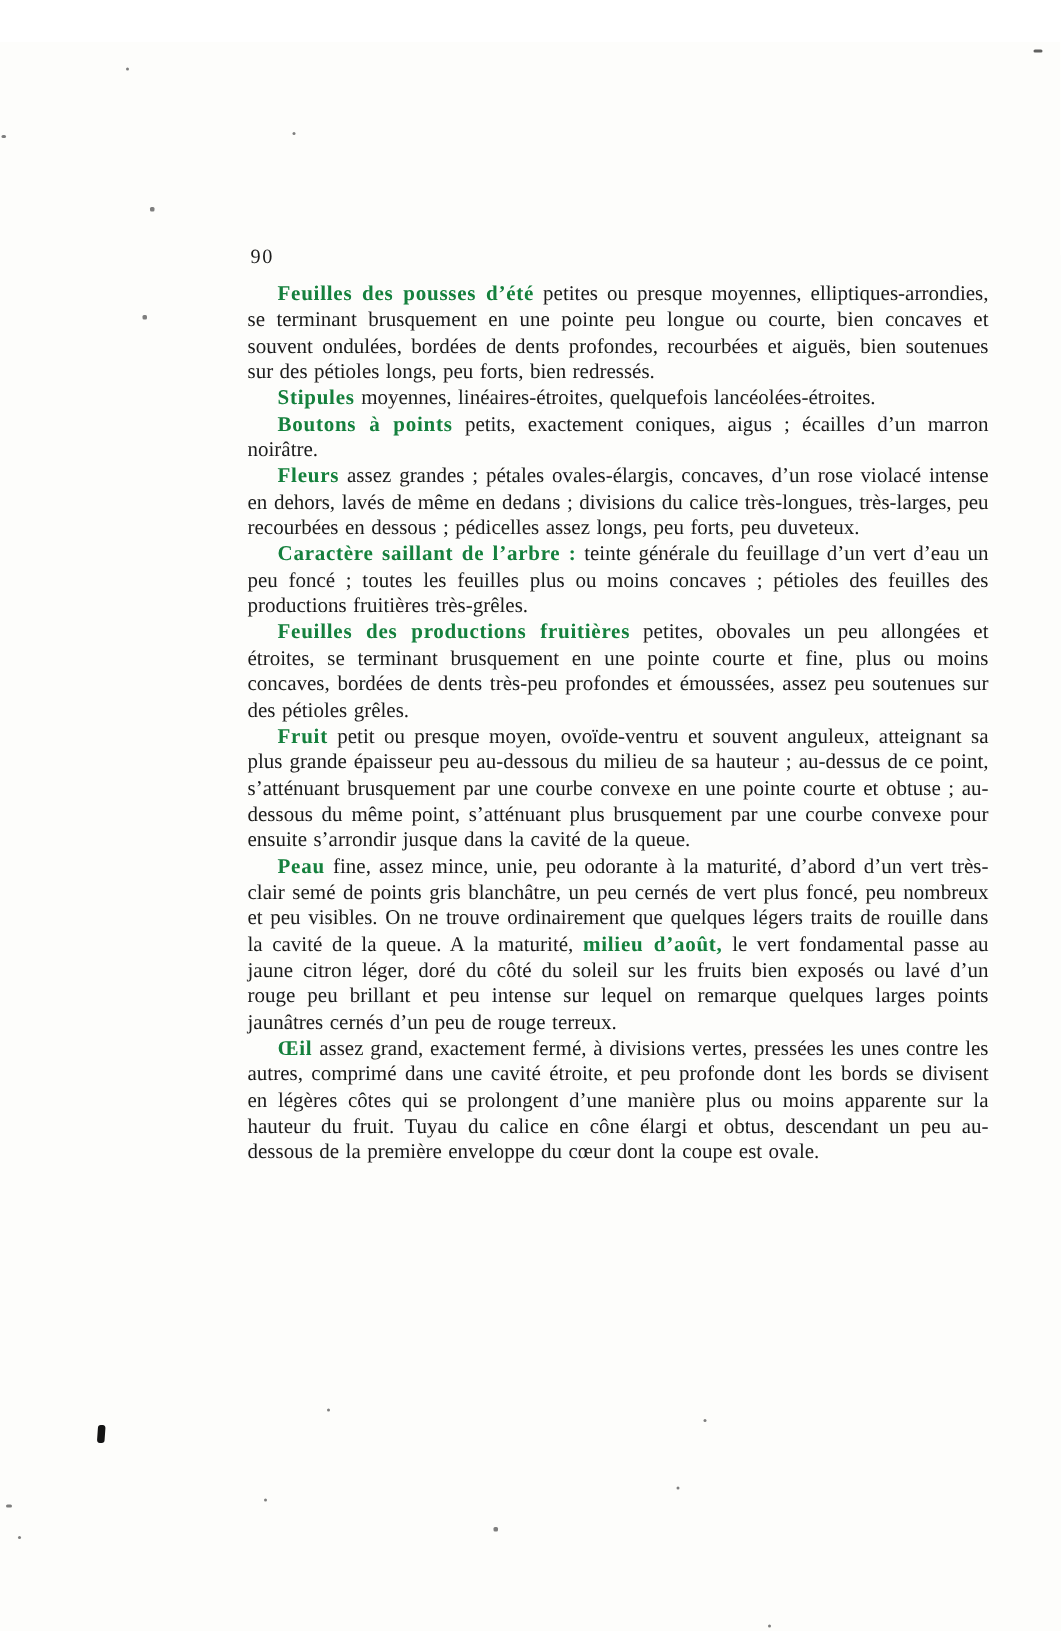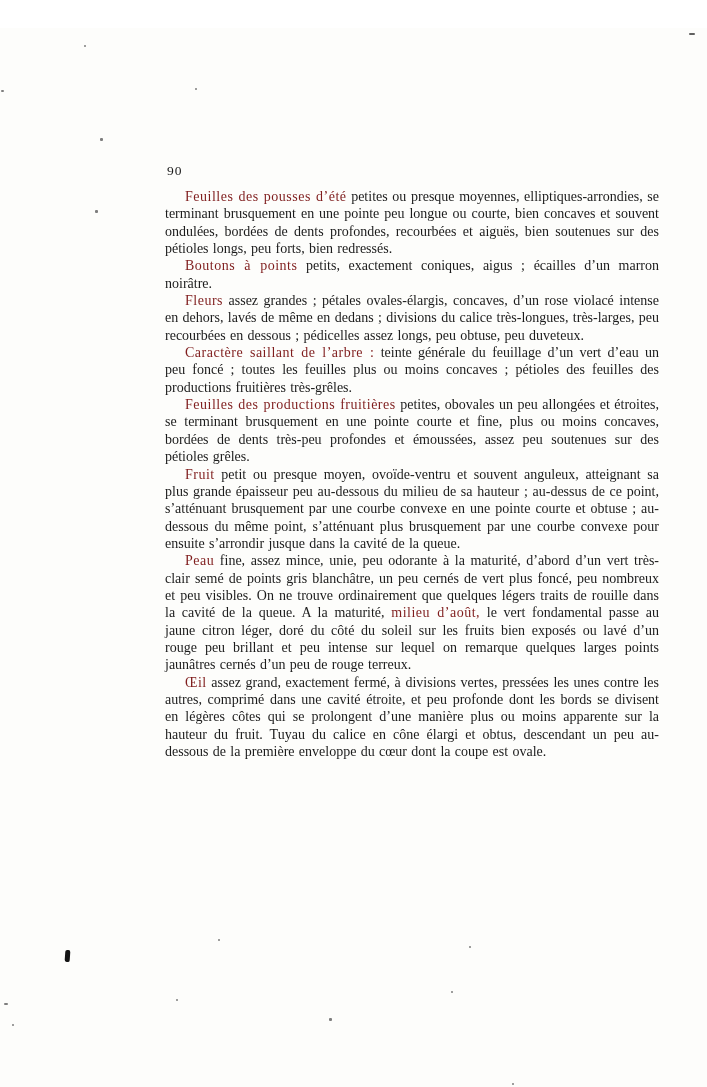--- a/index.html
+++ b/index.html
@@ -48,23 +48,23 @@
     font-size: 14px;
     line-height: 17.35px;
     text-align: justify;
     word-spacing: 0.8px;
   }
   .para {
     margin: 0;
     text-indent: 20px;
   }
   .para strong {
-    font-weight: 400;
+    font-weight: 700;
     letter-spacing: 0.5px;
-    color: #7f1d1d;
+    color: #15803d;
   }
   
   .ink-blot {
     position: absolute;
     left: 65px;
     top: 922px;
     width: 5px;
     height: 12px;
     background: #141414;
     border-radius: 2px;
@@ -98,22 +98,23 @@
 <body>
 
 <div class="scan-page">
 
   <header class="page-header">
     <span class="page-number">90</span>
   </header>
 
   <main class="page-body" id="page-body">
       <p class="para"><strong>Feuilles des pousses d’été</strong><span> petites ou presque moyennes, elliptiques-arrondies, se terminant brusquement en une pointe peu longue ou courte, bien concaves et souvent ondulées, bordées de dents profondes, recourbées et aiguës, bien soutenues sur des pétioles longs, peu forts, bien redressés.</span></p>
+      <p class="para"><strong>Stipules</strong><span> moyennes, linéaires-étroites, quelquefois lancéolées-étroites.</span></p>
       <p class="para"><strong>Boutons à points</strong><span> petits, exactement coniques, aigus ; écailles d’un marron noirâtre.</span></p>
-      <p class="para"><strong>Fleurs</strong><span> assez grandes ; pétales ovales-élargis, concaves, d’un rose violacé intense en dehors, lavés de même en dedans ; divisions du calice très-longues, très-larges, peu recourbées en dessous ; pédicelles assez longs, peu obtuse, peu duveteux.</span></p>
+      <p class="para"><strong>Fleurs</strong><span> assez grandes ; pétales ovales-élargis, concaves, d’un rose violacé intense en dehors, lavés de même en dedans ; divisions du calice très-longues, très-larges, peu recourbées en dessous ; pédicelles assez longs, peu forts, peu duveteux.</span></p>
       <p class="para"><strong>Caractère saillant de l’arbre :</strong><span> teinte générale du feuillage d’un vert d’eau un peu foncé ; toutes les feuilles plus ou moins concaves ; pétioles des feuilles des productions fruitières très-grêles.</span></p>
       <p class="para"><strong>Feuilles des productions fruitières</strong><span> petites, obovales un peu allongées et étroites, se terminant brusquement en une pointe courte et fine, plus ou moins concaves, bordées de dents très-peu profondes et émoussées, assez peu soutenues sur des pétioles grêles.</span></p>
       <p class="para"><strong>Fruit</strong><span> petit ou presque moyen, ovoïde-ventru et souvent anguleux, atteignant sa plus grande épaisseur peu au-dessous du milieu de sa hauteur ; au-dessus de ce point, s’atténuant brusquement par une courbe convexe en une pointe courte et obtuse ; au-dessous du même point, s’atténuant plus brusquement par une courbe convexe pour ensuite s’arrondir jusque dans la cavité de la queue.</span></p>
       <p class="para"><strong>Peau</strong><span> fine, assez mince, unie, peu odorante à la maturité, d’abord d’un vert très-clair semé de points gris blanchâtre, un peu cernés de vert plus foncé, peu nombreux et peu visibles. On ne trouve ordinairement que quelques légers traits de rouille dans la cavité de la queue. A la maturité, </span><strong>milieu d’août,</strong><span> le vert fondamental passe au jaune citron léger, doré du côté du soleil sur les fruits bien exposés ou lavé d’un rouge peu brillant et peu intense sur lequel on remarque quelques larges points jaunâtres cernés d’un peu de rouge terreux.</span></p>
       <p class="para"><strong>Œil</strong><span> assez grand, exactement fermé, à divisions vertes, pressées les unes contre les autres, comprimé dans une cavité étroite, et peu profonde dont les bords se divisent en légères côtes qui se prolongent d’une manière plus ou moins apparente sur la hauteur du fruit. Tuyau du calice en cône élargi et obtus, descendant un peu au-dessous de la première enveloppe du cœur dont la coupe est ovale.</span></p>
     </main>
 
   <div class="ink-blot"></div>
   <div class="scan-speck s1"></div>
   <div class="scan-speck s2"></div>

